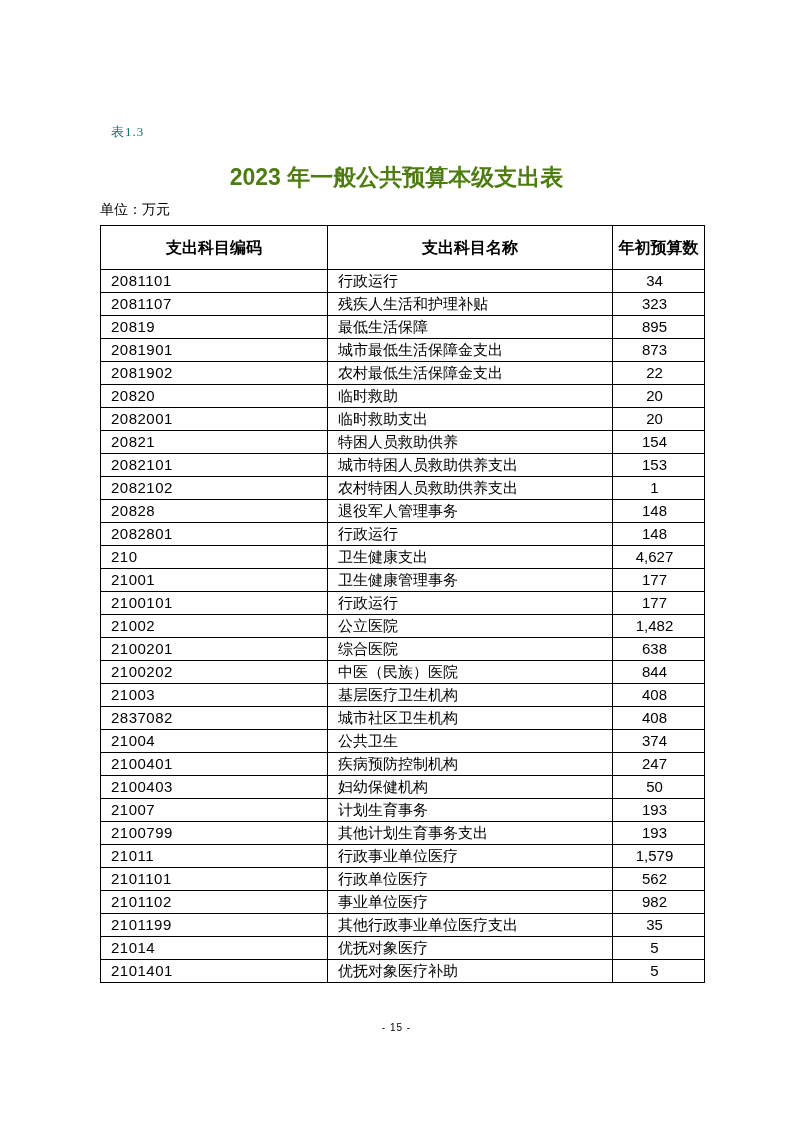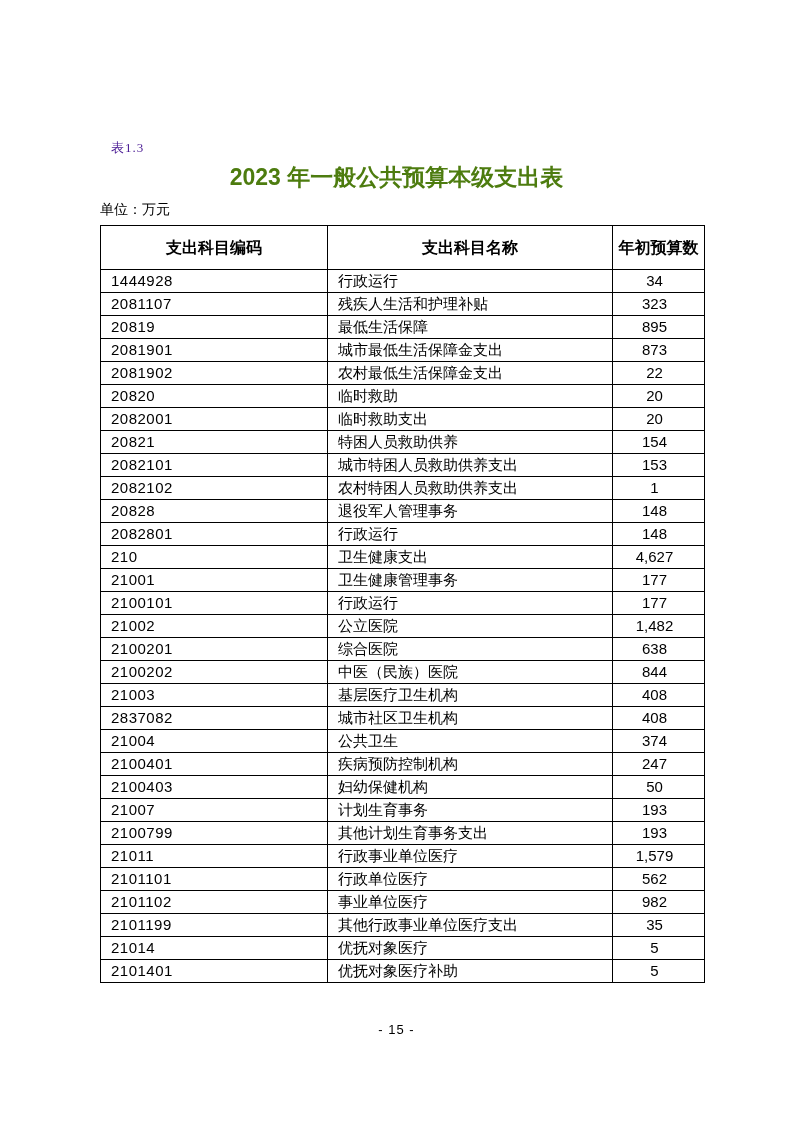--- a/index.html
+++ b/index.html
@@ -11,24 +11,24 @@
   .page {
     position: relative;
     width: 793px;
     height: 1122px;
     background: #ffffff;
     overflow: hidden;
   }
   .table-label {
     position: absolute;
     left: 111px;
-    top: 139px;
+    top: 123px;
     font-family: "Liberation Serif", serif;
     font-size: 13px;
-    color: #4c1d95;
+    color: #0f766e;
     letter-spacing: 1px;
   }
   .doc-title {
     position: absolute;
     left: 0;
     top: 162px;
     width: 100%;
     text-align: center;
     font-family: "Liberation Sans", sans-serif;
     font-weight: bold;
@@ -93,21 +93,21 @@
     text-align: center;
     padding-right: 8px;
   }
   .page-number {
     position: absolute;
     left: 0;
     top: 1022px;
     width: 100%;
     text-align: center;
     font-family: "Liberation Sans", sans-serif;
-    font-size: 13px;
+    font-size: 10px;
     color: #000000;
     letter-spacing: 1px;
   }
 </style>
 </head>
 <body>
 
 <div class="page">
 
   <div class="table-label">表1.3</div>
@@ -125,21 +125,21 @@
     <thead>
       <tr>
         <th>支出科目编码</th>
         <th>支出科目名称</th>
         <th>年初预算数</th>
       </tr>
     </thead>
     <tbody>
 
     <tr>
-        <td class="cell-code">1444928</td>
+        <td class="cell-code">2081101</td>
         <td class="cell-name">行政运行</td>
         <td class="cell-budget">34</td>
       </tr>
         <tr>
         <td class="cell-code">2081107</td>
         <td class="cell-name">残疾人生活和护理补贴</td>
         <td class="cell-budget">323</td>
       </tr>
         <tr>
         <td class="cell-code">20819</td>

